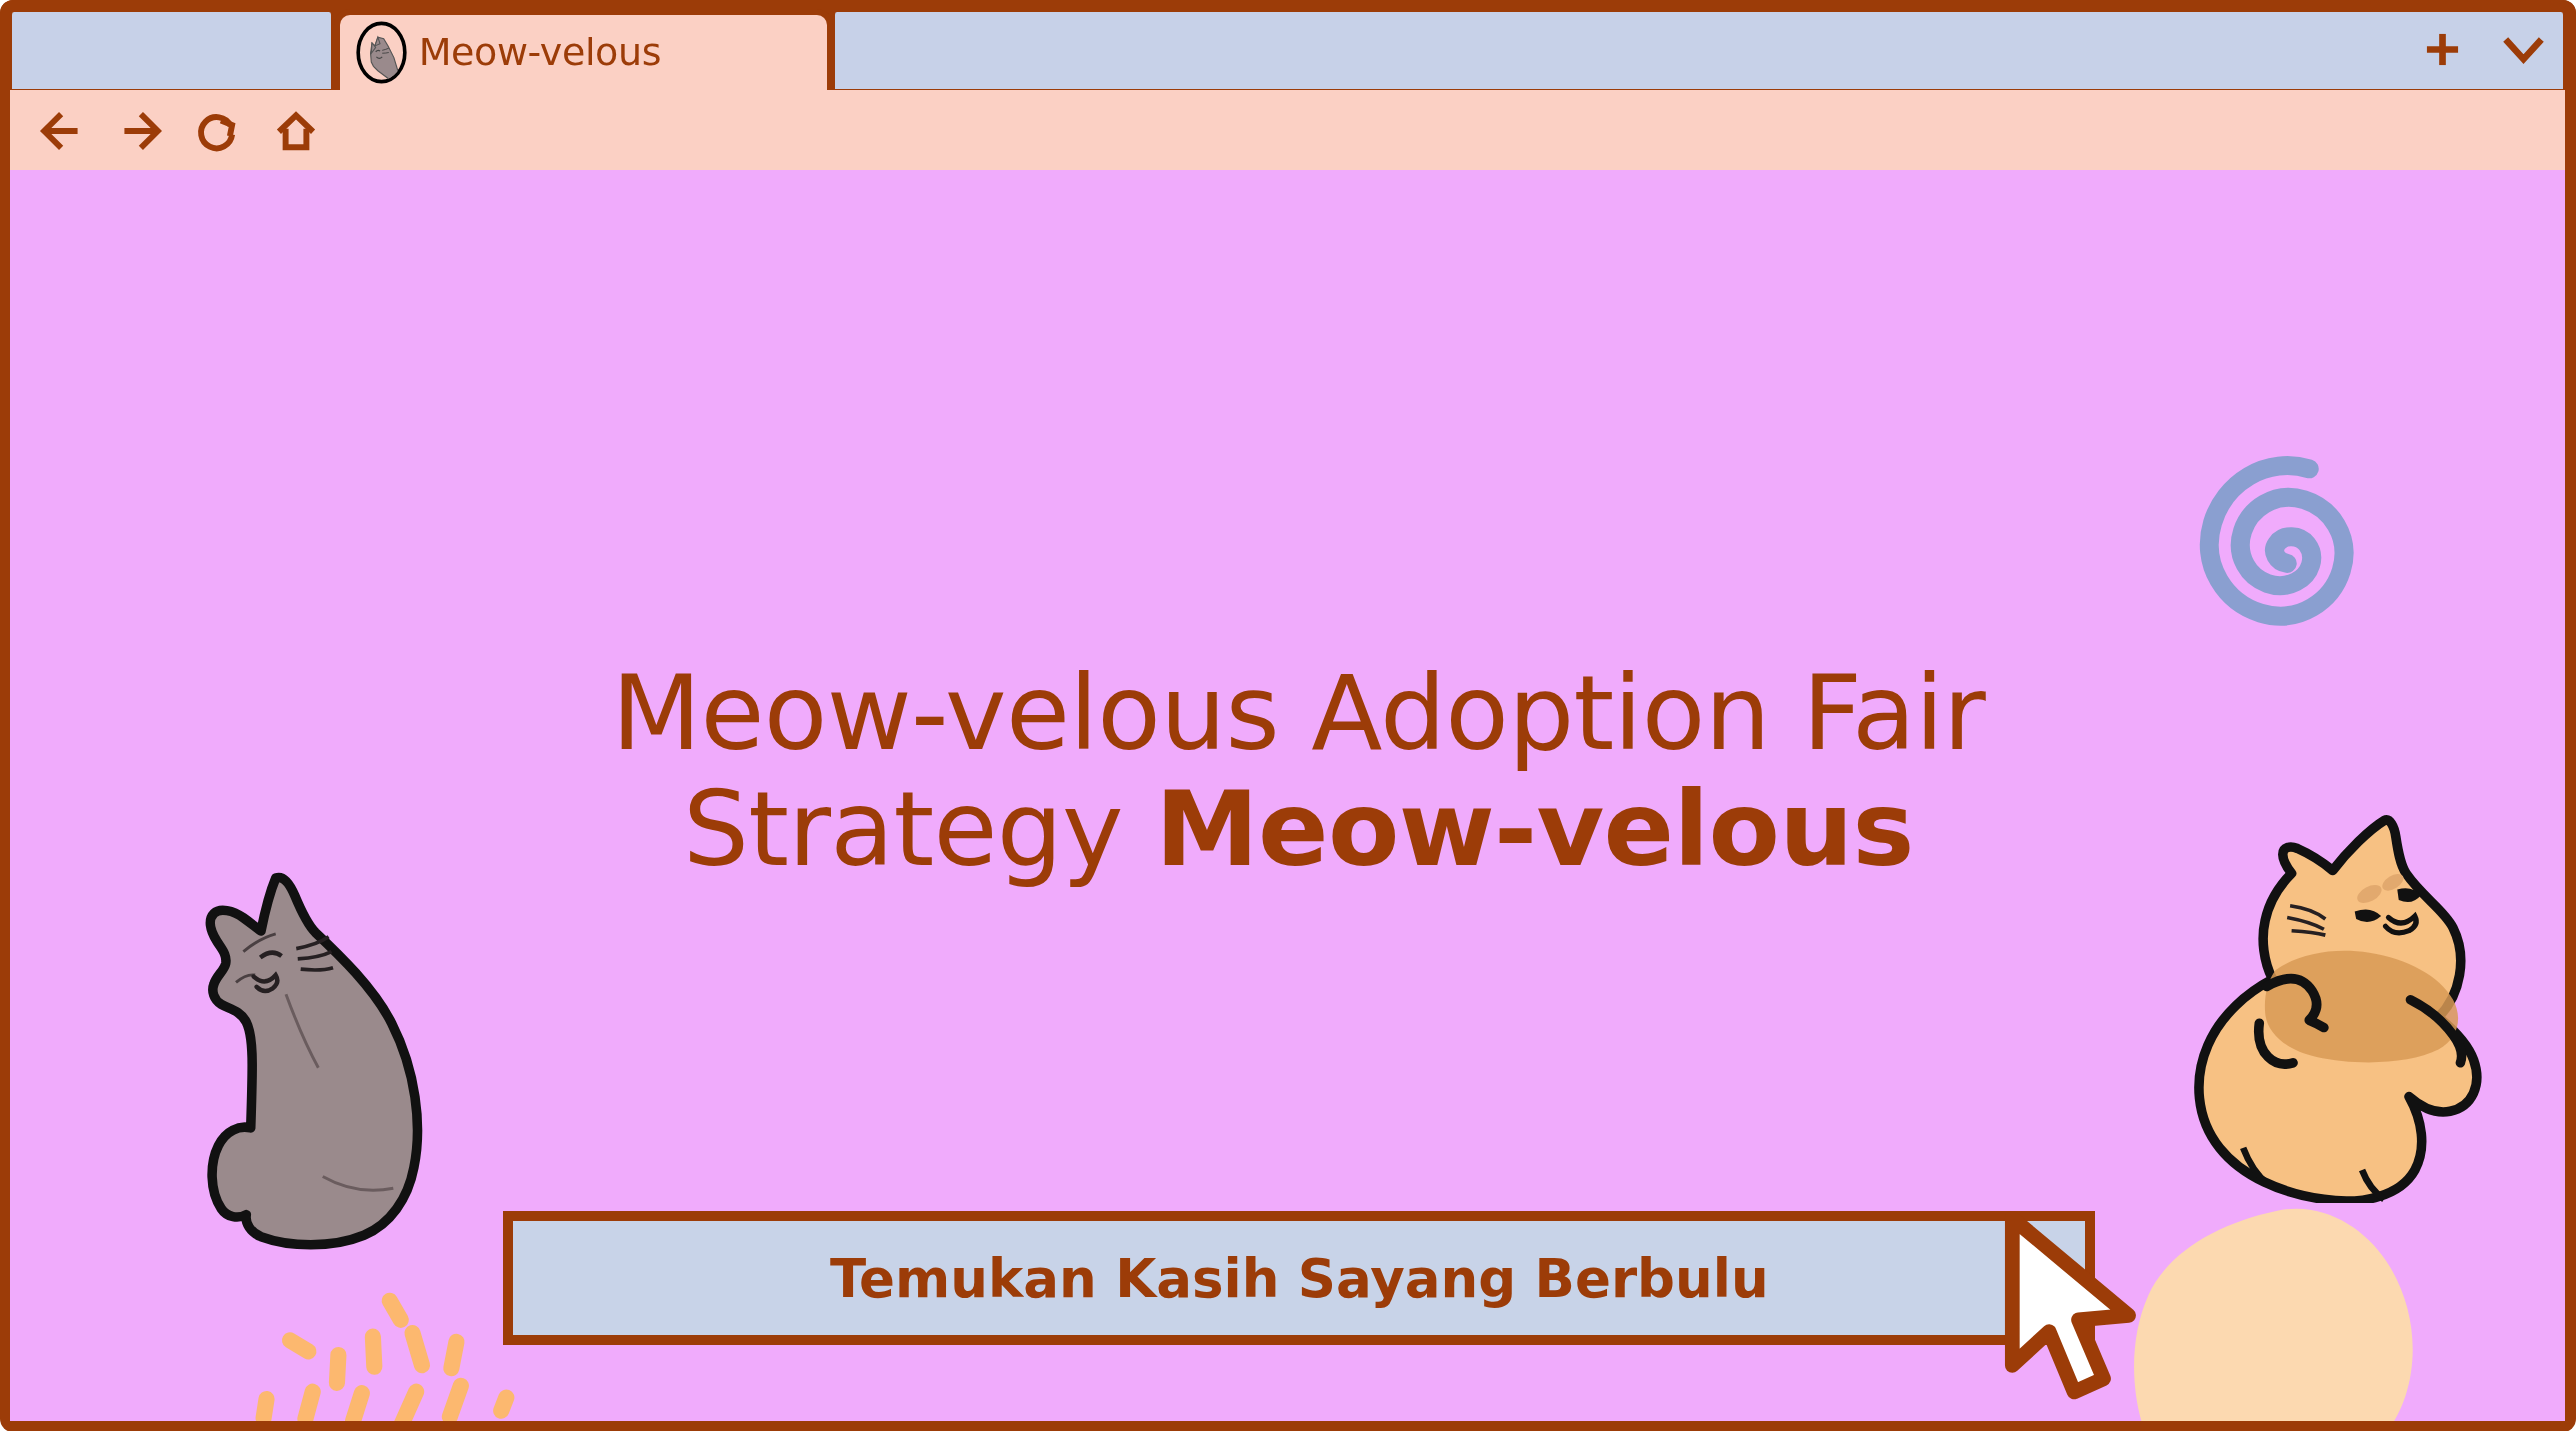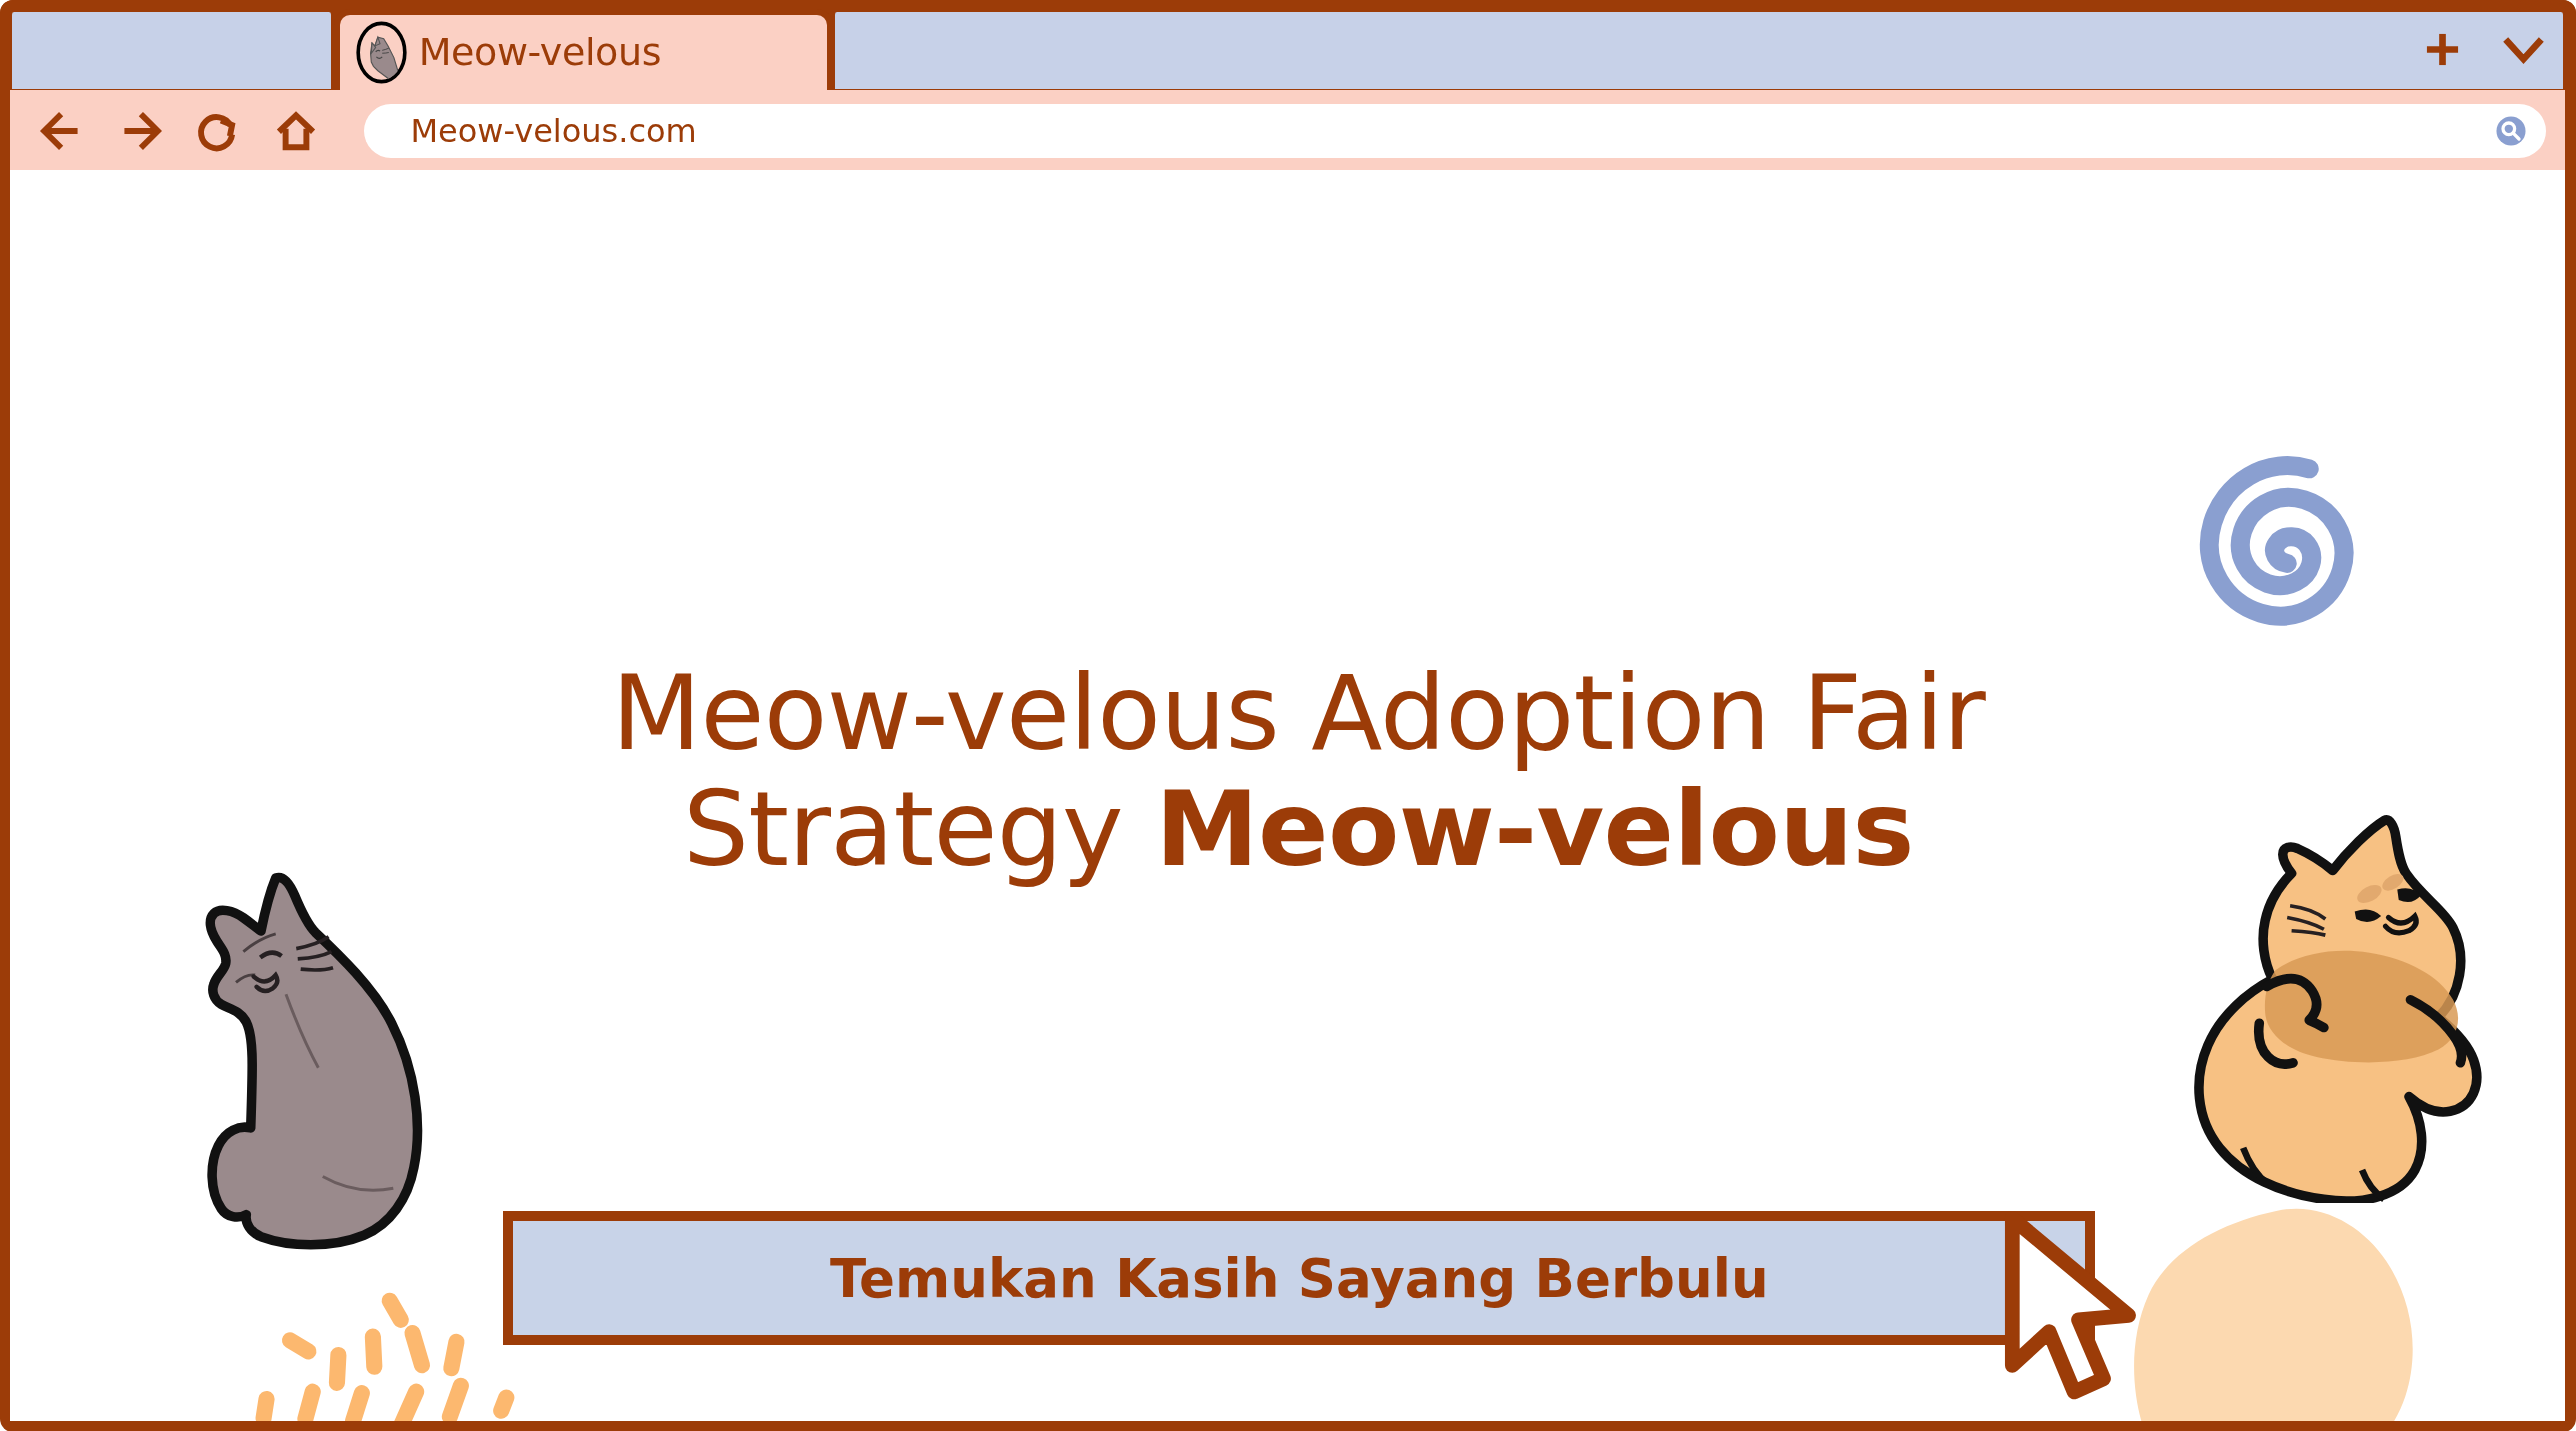--- a/index.html
+++ b/index.html
@@ -107,21 +107,21 @@
     color: #9c3c08;
     white-space: nowrap;
   }
   #address-search-icon { width: 32px; height: 32px; flex-shrink: 0; }
 
   
   #viewport {
     position: absolute;
     left: 10.3px; top: 170px;
     width: 2555px; height: 1251px;
-    background: #ffffff;
+    background: #f0abfc;
     overflow: hidden;
   }
 
   
   #decor-spiral {
     position: absolute; left: 2143px; top: 270px;
     width: 242px; height: 213px;
   }
   #decor-dashes {
     position: absolute; left: 236px; top: 1104px;
@@ -254,30 +254,20 @@
       </svg>
     </span>
 
     <span class="nav-icon">
       <svg viewBox="0 0 62 62" width="46" height="46">
         <polyline points="8,32 31,10 54,32" fill="none" stroke="#9c3c08" stroke-width="8" stroke-linejoin="miter"></polyline>
         <polyline points="17,28 17,53 45,53 45,28" fill="none" stroke="#9c3c08" stroke-width="8"></polyline>
       </svg>
     </span>
 
-    <div id="address-bar">
-      <span id="address-url" title="Search or enter address">Meow-velous.com</span>
-      <span id="address-search-icon">
-        <svg viewBox="0 0 44 44" width="32" height="32">
-          <circle cx="22" cy="22" r="20" fill="#8a9fd0"></circle>
-          <circle cx="19" cy="19" r="8" fill="none" stroke="#ffffff" stroke-width="4.5"></circle>
-          <line x1="25" y1="25" x2="33" y2="33" stroke="#ffffff" stroke-width="4.5" stroke-linecap="round"></line>
-        </svg>
-      </span>
-    </div>
   </div>
 
   <div id="viewport">
 
     <span id="decor-spiral">
       <svg viewBox="0 0 330 290" width="242" height="213">
         <path d="M183 168
                  c-14 -2 -22 -16 -14 -27
                  c9 -13 31 -12 41 1
                  c13 17 5 41 -15 51

